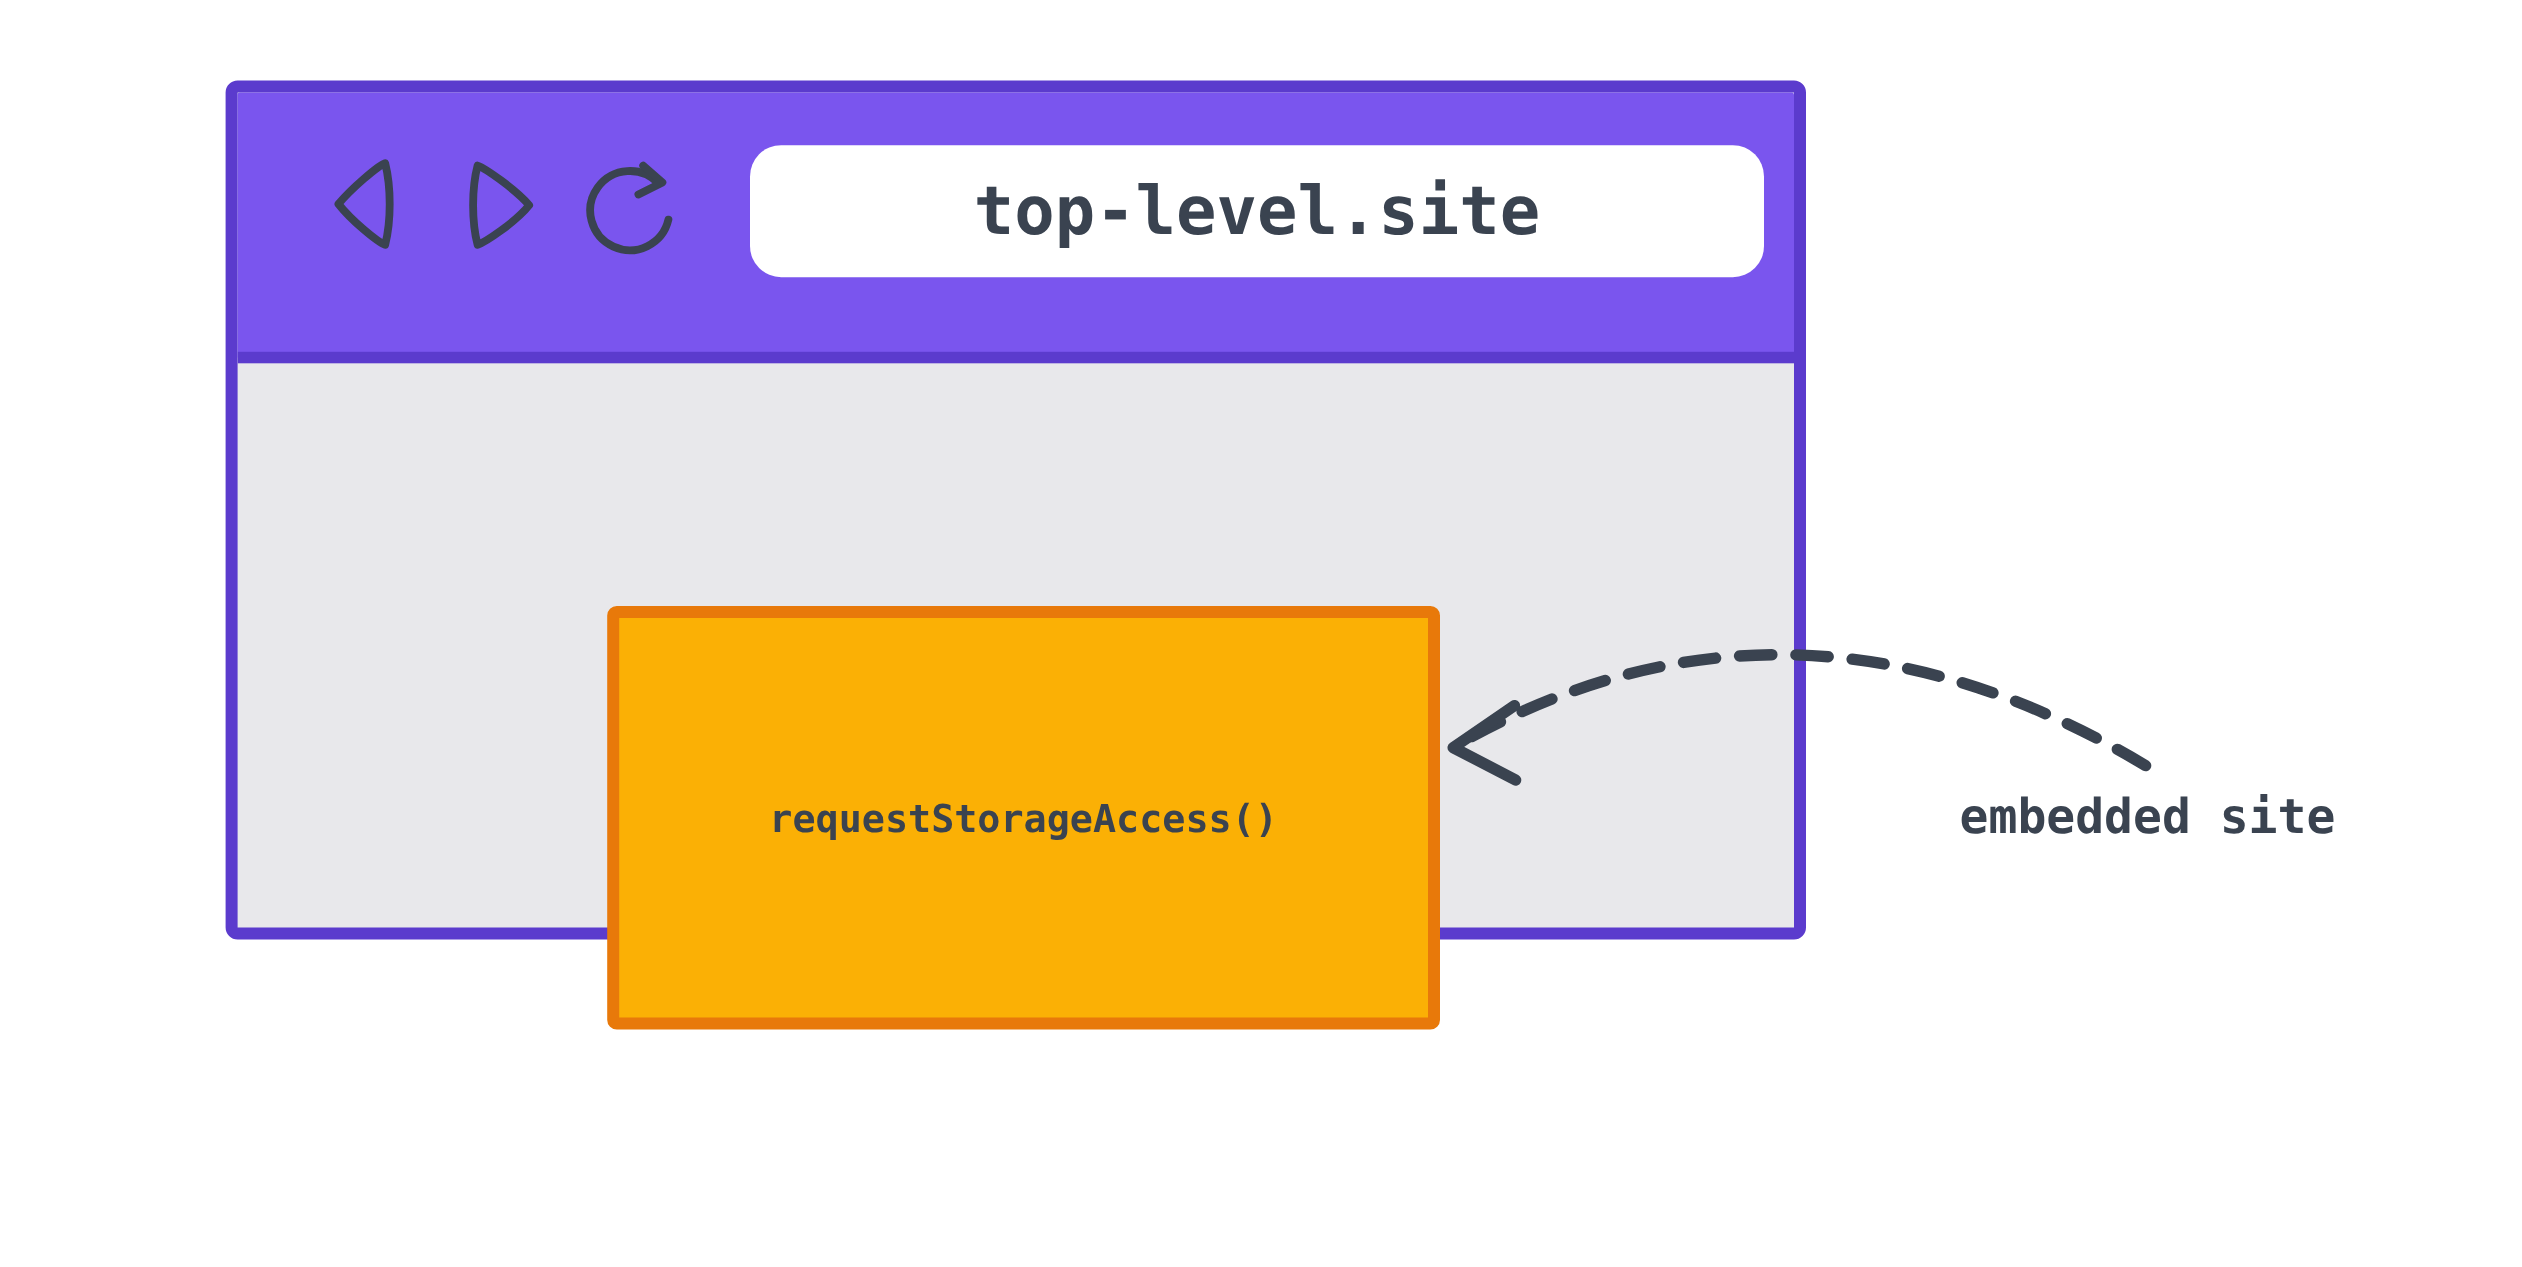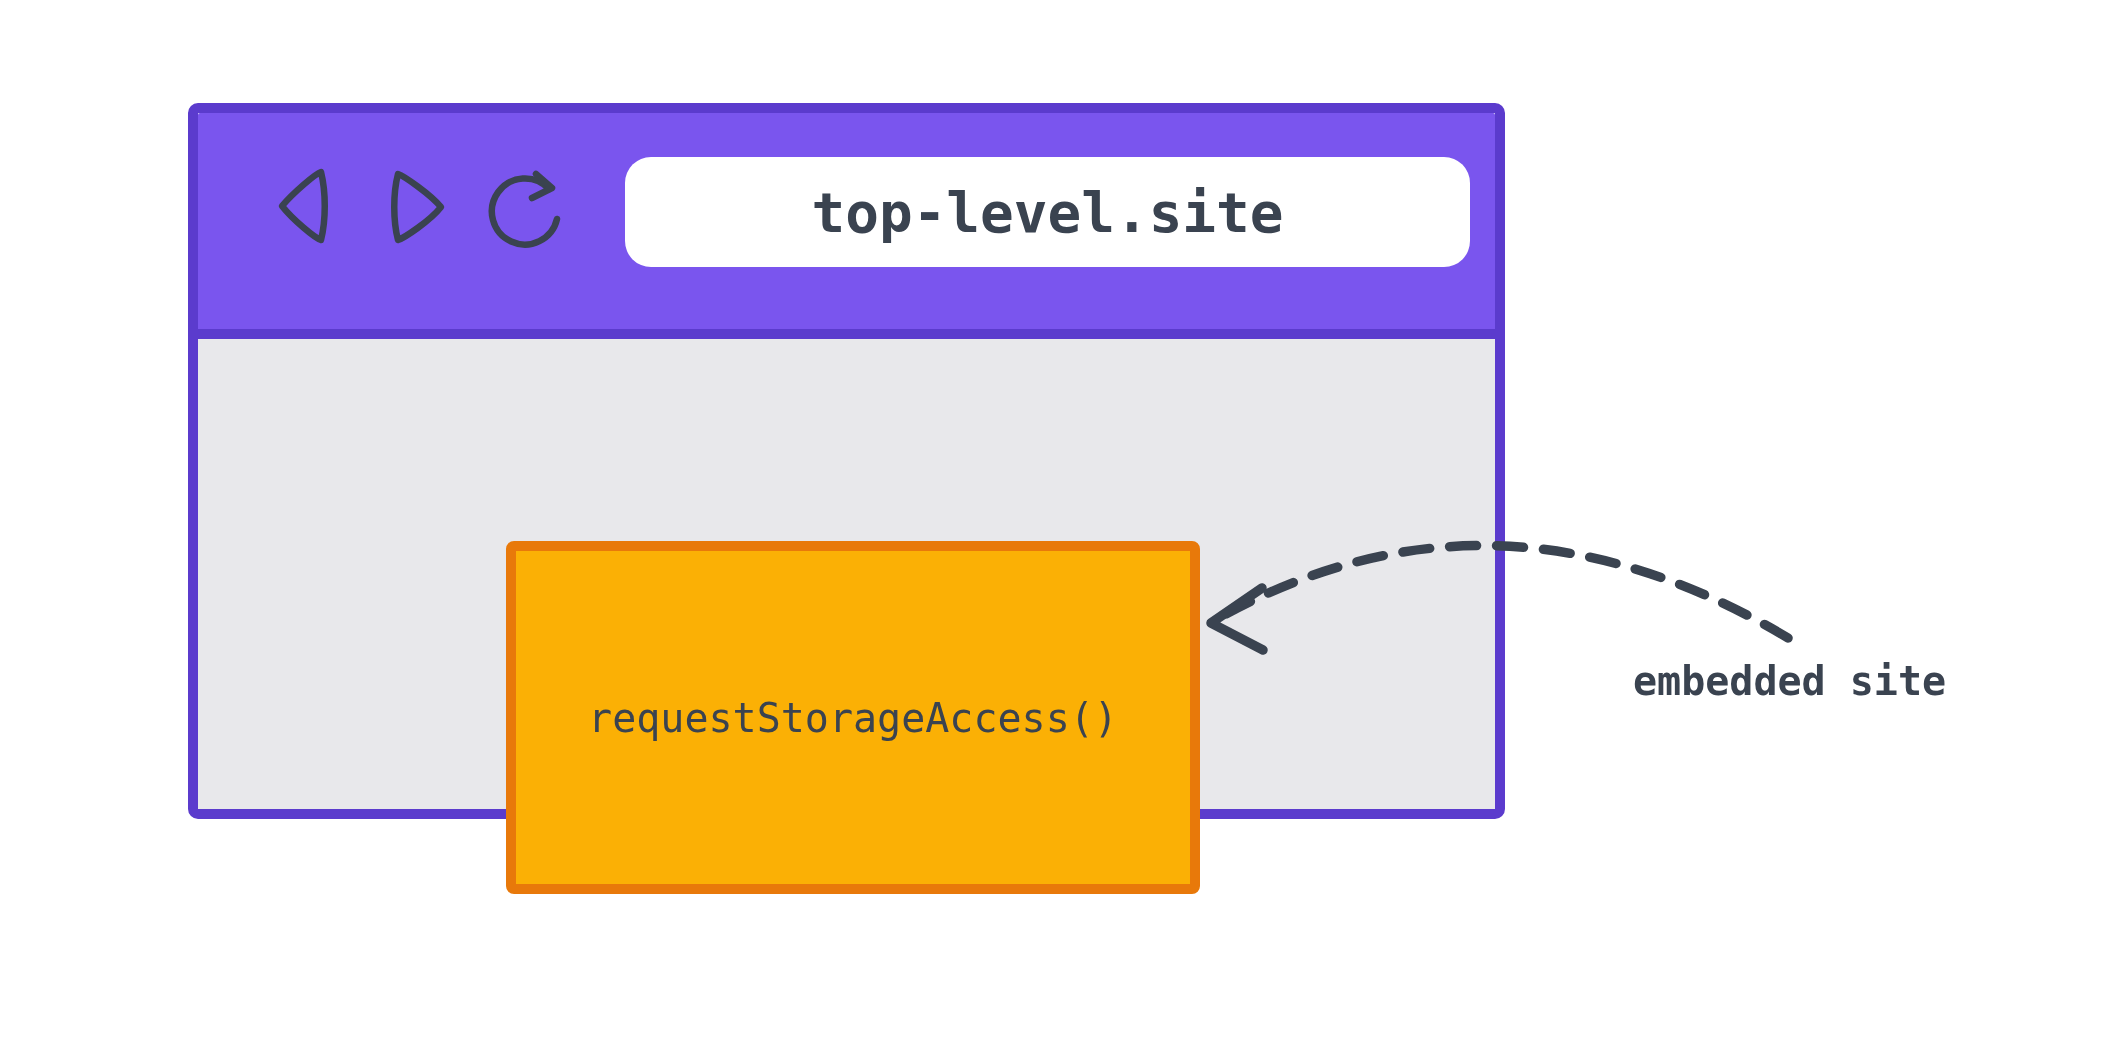--- a/index.html
+++ b/index.html
@@ -22,21 +22,20 @@
     font-family:"DejaVu Sans Mono","Liberation Mono",monospace;
     color:var(--ink);
   }
   
   .window{
     position:absolute;left:188px;top:67px;
     width:1317px;height:716px;
     border:10px solid var(--window-border);
     border-radius:10px;
     background:var(--content-bg);
-    margin-top:36px;
   }
   .toolbar{
     position:absolute;left:0;top:0;
     width:100%;height:226px;
     background:var(--toolbar);
     border-bottom:10px solid var(--window-border);
     border-radius:2px 2px 0 0;
   }
   .nav-icon{position:absolute;color:var(--ink);}
   .nav-icon svg{display:block;width:100%;height:100%;}
@@ -59,21 +58,21 @@
   }
   .embed-frame{
     position:absolute;left:308px;top:202px;
     width:694px;height:353px;
     background:var(--frame-fill);
     border:10px solid var(--frame-border);
     border-radius:8px;
     display:flex;align-items:center;justify-content:center;
   }
   .embed-label{
-    font-size:40px;font-weight:normal;color:var(--ink);white-space:nowrap;
+    font-size:32px;font-weight:bold;color:var(--ink);white-space:nowrap;
   }
   
   .arrow-overlay{
     position:absolute;left:0;top:0;width:2102px;height:1056px;
     pointer-events:none;
   }
   .annotation-label{
     position:absolute;left:1633px;top:661px;
     font-size:40px;font-weight:bold;color:var(--ink);
     white-space:nowrap;line-height:1;

